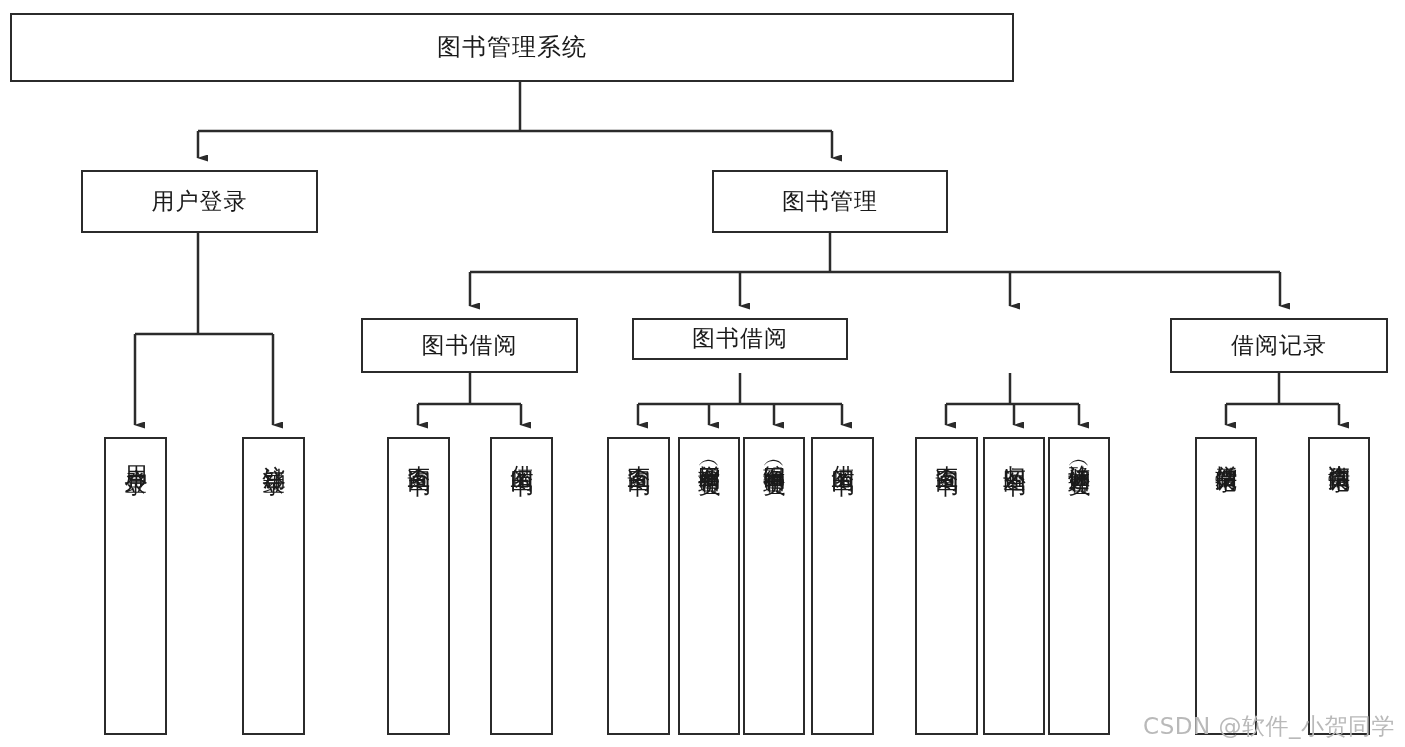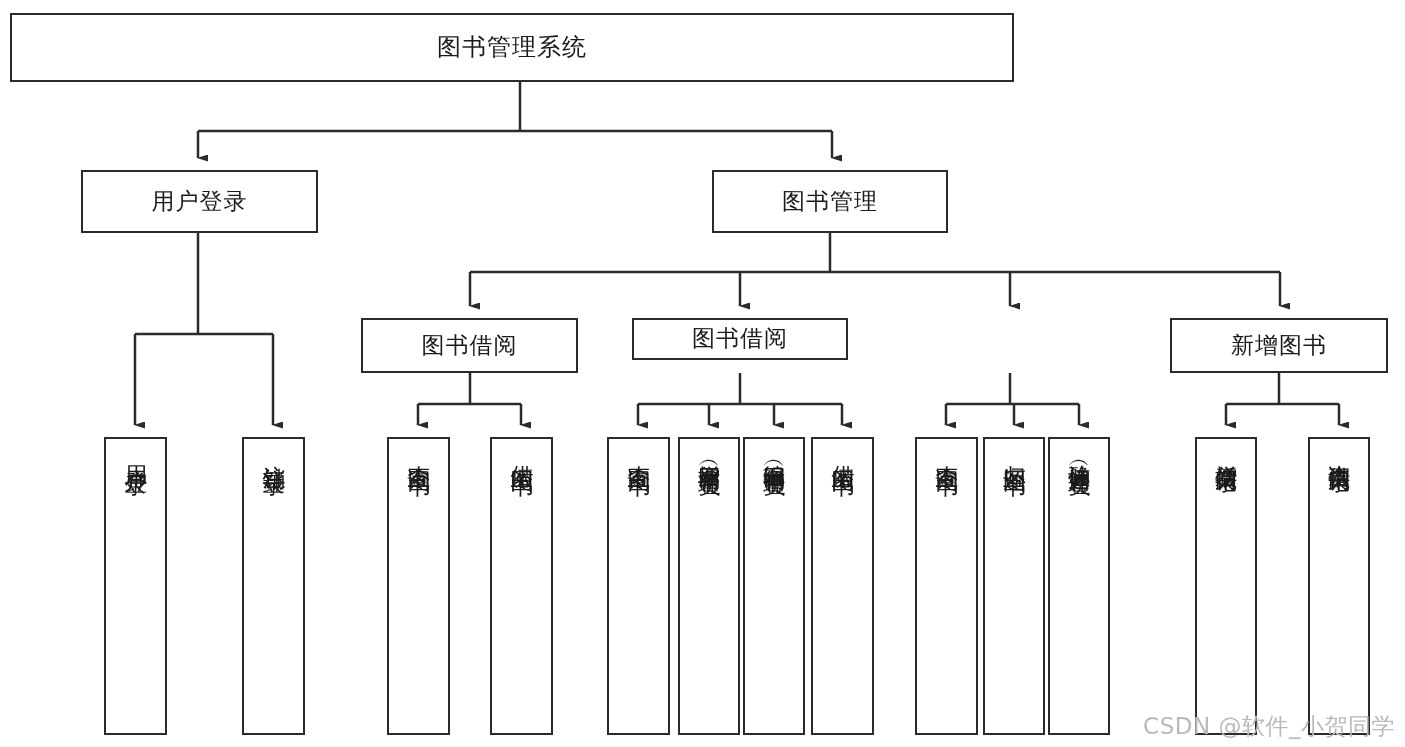--- a/index.html
+++ b/index.html
@@ -145,21 +145,21 @@
     <span class="node-label">图书管理</span>
   </div>
 
   <div class="node h" style="left:361px; top:318px; width:217px; height:55px;">
     <span class="node-label">图书借阅</span>
   </div>
   <div class="node h" style="left:632px; top:318px; width:216px; height:42px;">
     <span class="node-label">图书借阅</span>
   </div>
   <div class="node h" style="left:1170px; top:318px; width:218px; height:55px;">
-    <span class="node-label">新增图书</span>
+    <span class="node-label">借阅记录</span>
   </div>
 
   <div class="node v" style="left:104px; top:437px; width:63px; height:298px;">
     <span class="node-label">用户登录</span>
   </div>
   <div class="node v" style="left:242px; top:437px; width:63px; height:298px;">
     <span class="node-label">注销登录</span>
   </div>
 
   <div class="node v" style="left:387px; top:437px; width:63px; height:298px;">

